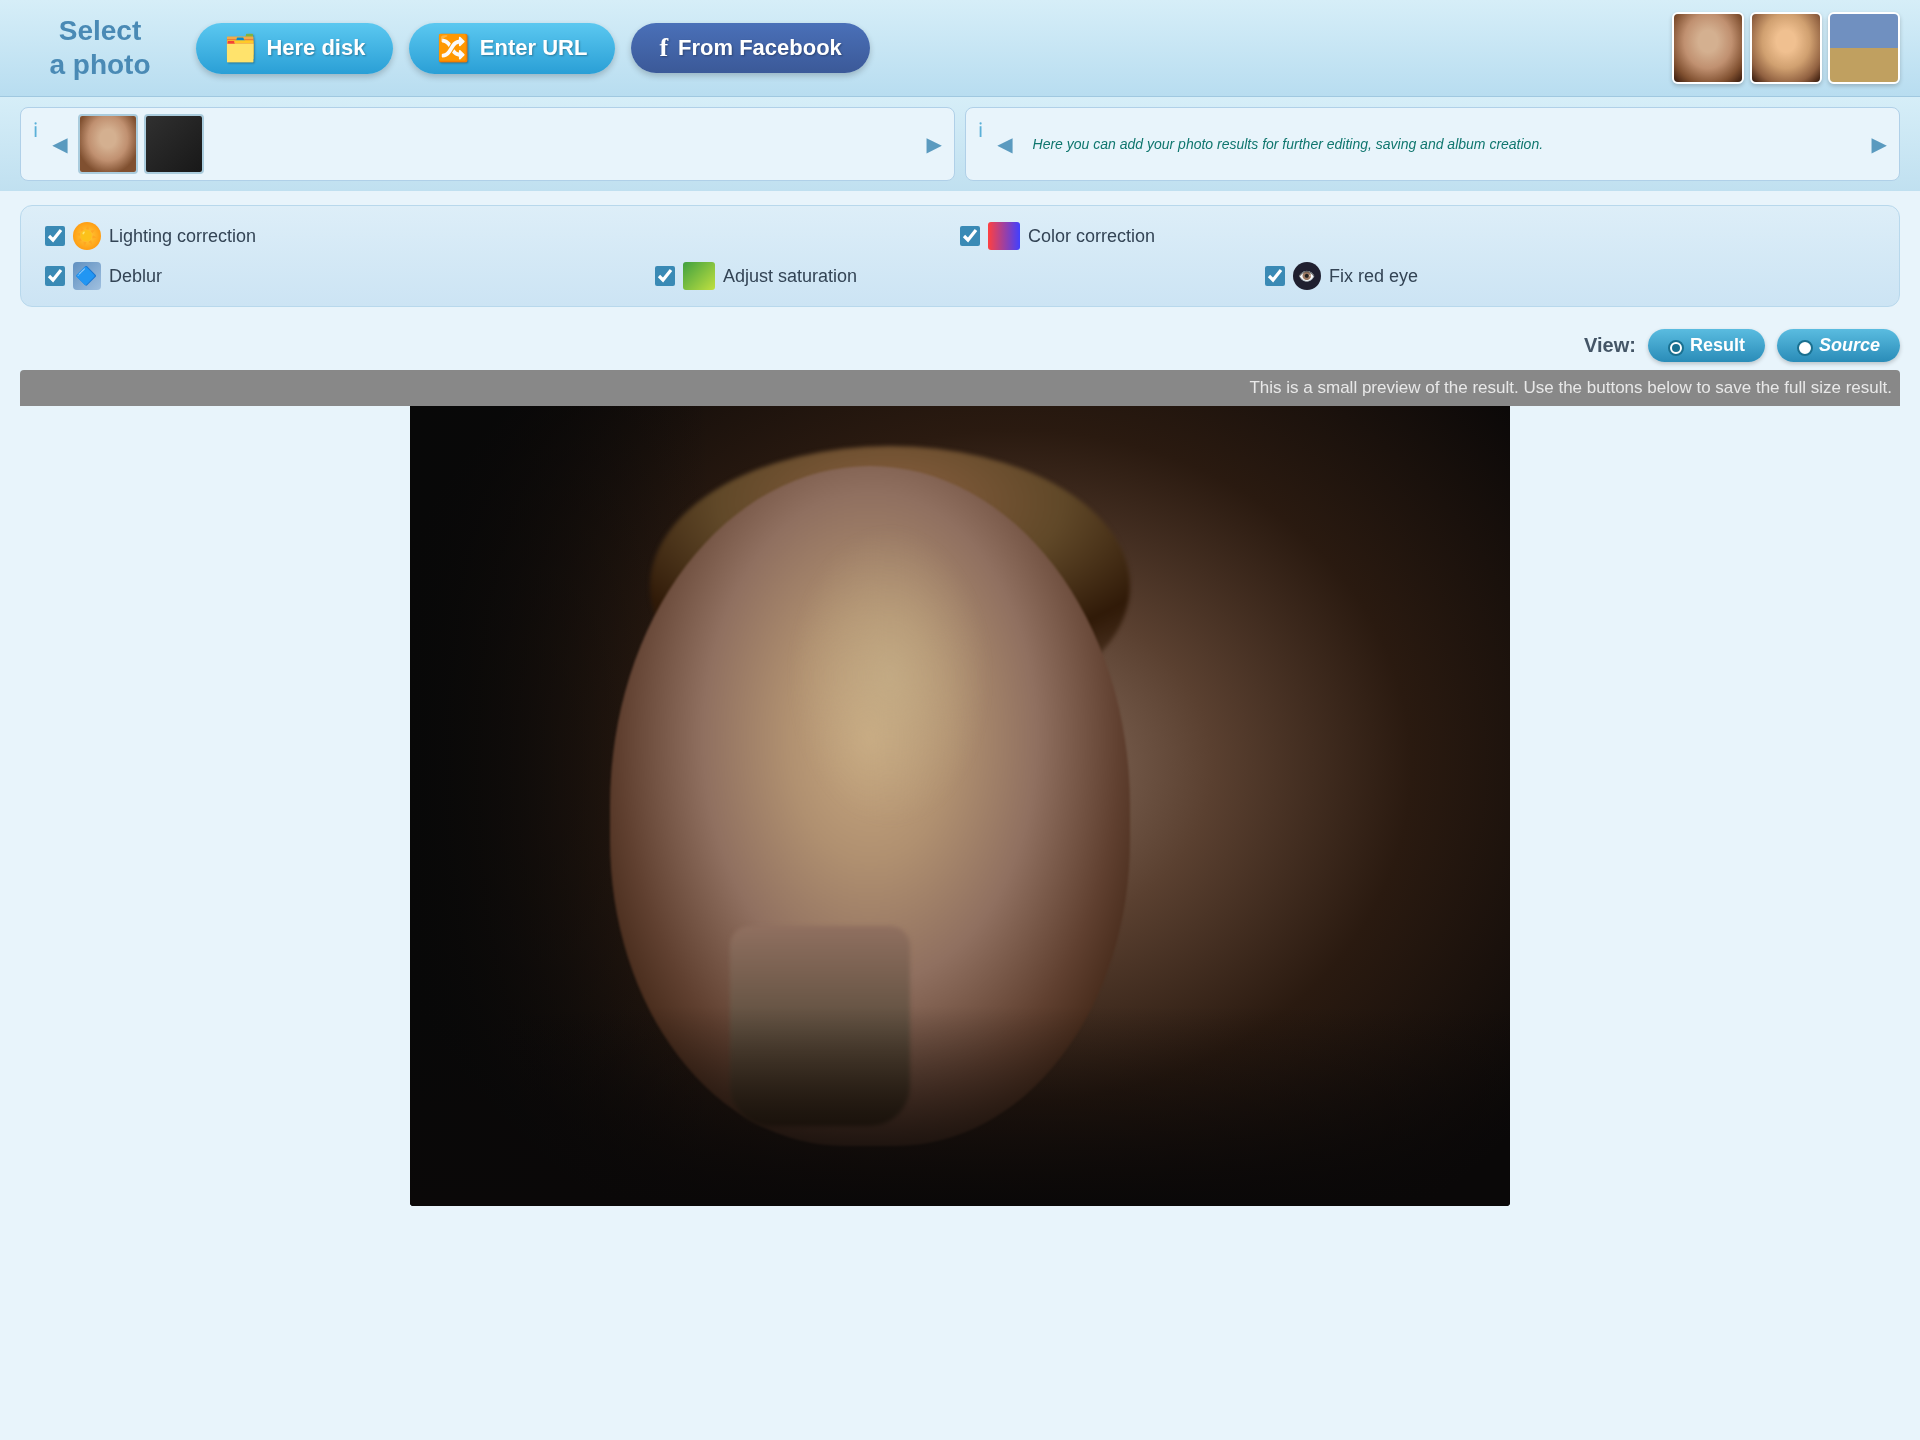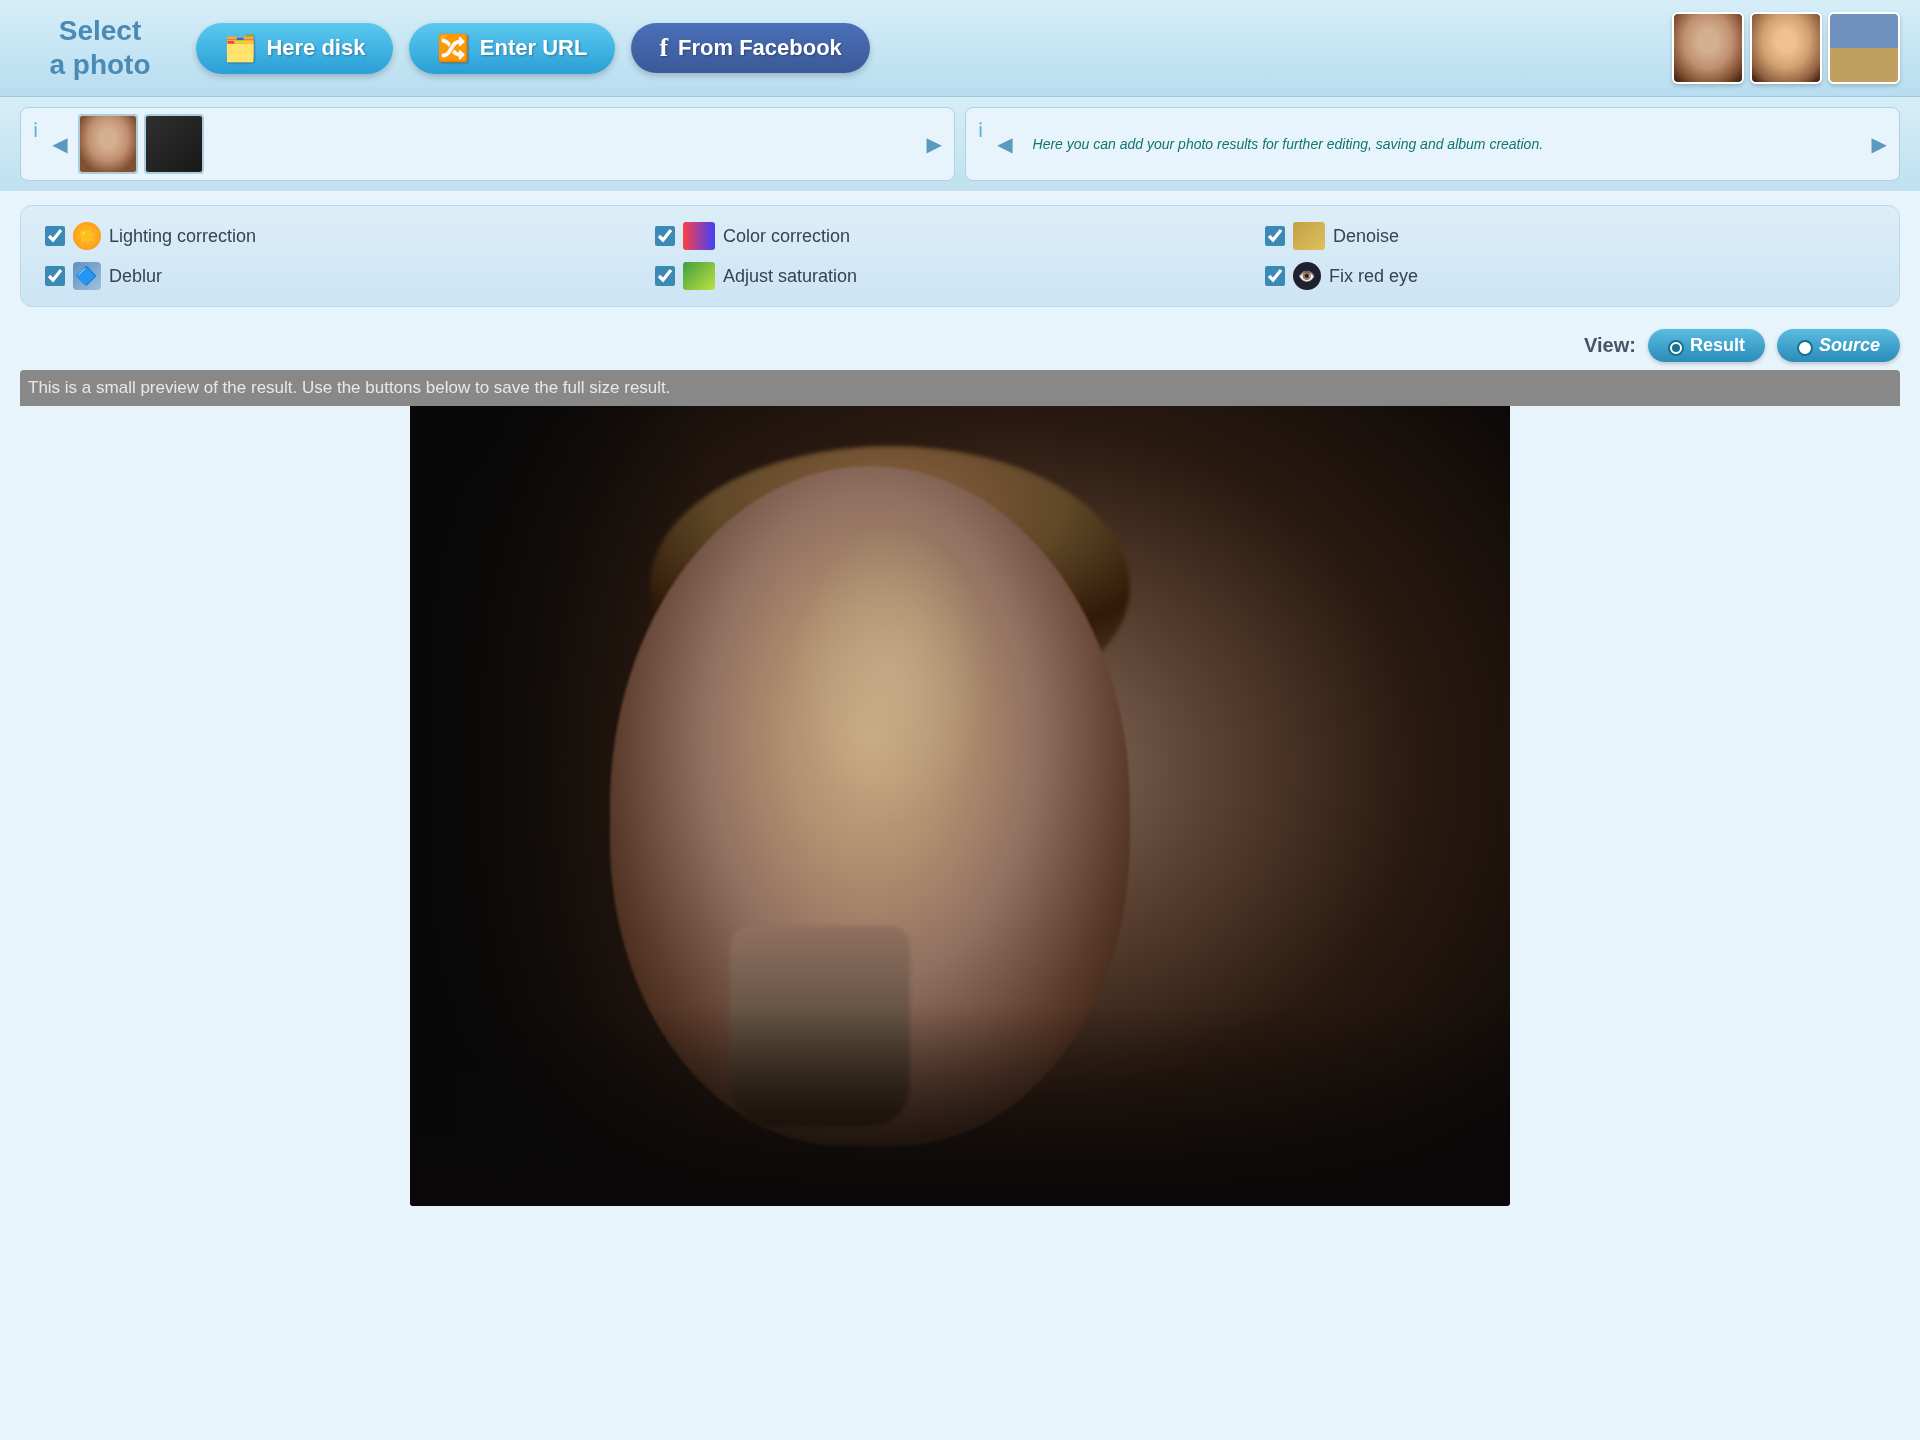--- a/index.html
+++ b/index.html
@@ -238,21 +238,21 @@
     }
 
     
     .preview-area {
       margin: 0 20px;
     }
 
     .preview-notice {
       background: #888;
       color: #e8e8e8;
-      text-align: left;
+      text-align: right;
       padding: 8px;
       font-size: 17px;
       border-radius: 4px 4px 0 0;
     }
 
     .preview-image {
       width: 100%;
       max-width: 1100px;
       height: 800px;
       margin: 0 auto;
@@ -445,25 +445,20 @@
       <div class="filter-icon icon-lighting">☀️</div>
       <span>Lighting correction</span>
     </div>
 
     <div class="filter-item">
       <input type="checkbox" class="filter-checkbox" checked="" style="">
       <div class="filter-icon icon-color-temp" style="width:32px;height:28px;border-radius:3px;"></div>
       <span>Color correction</span>
     </div>
 
-    <div class="filter-item">
-      <input type="checkbox" class="filter-checkbox" checked="" style="">
-      <div class="filter-icon icon-denoise" style="width:32px;height:28px;border-radius:3px;"></div>
-      <span>Denoise</span>
-    </div>
 
   </div>
 
   <div class="filters-row">
 
     <div class="filter-item">
       <input type="checkbox" class="filter-checkbox" checked="" style="">
       <div class="filter-icon icon-deblur">🔷</div>
       <span>Deblur</span>
     </div>

